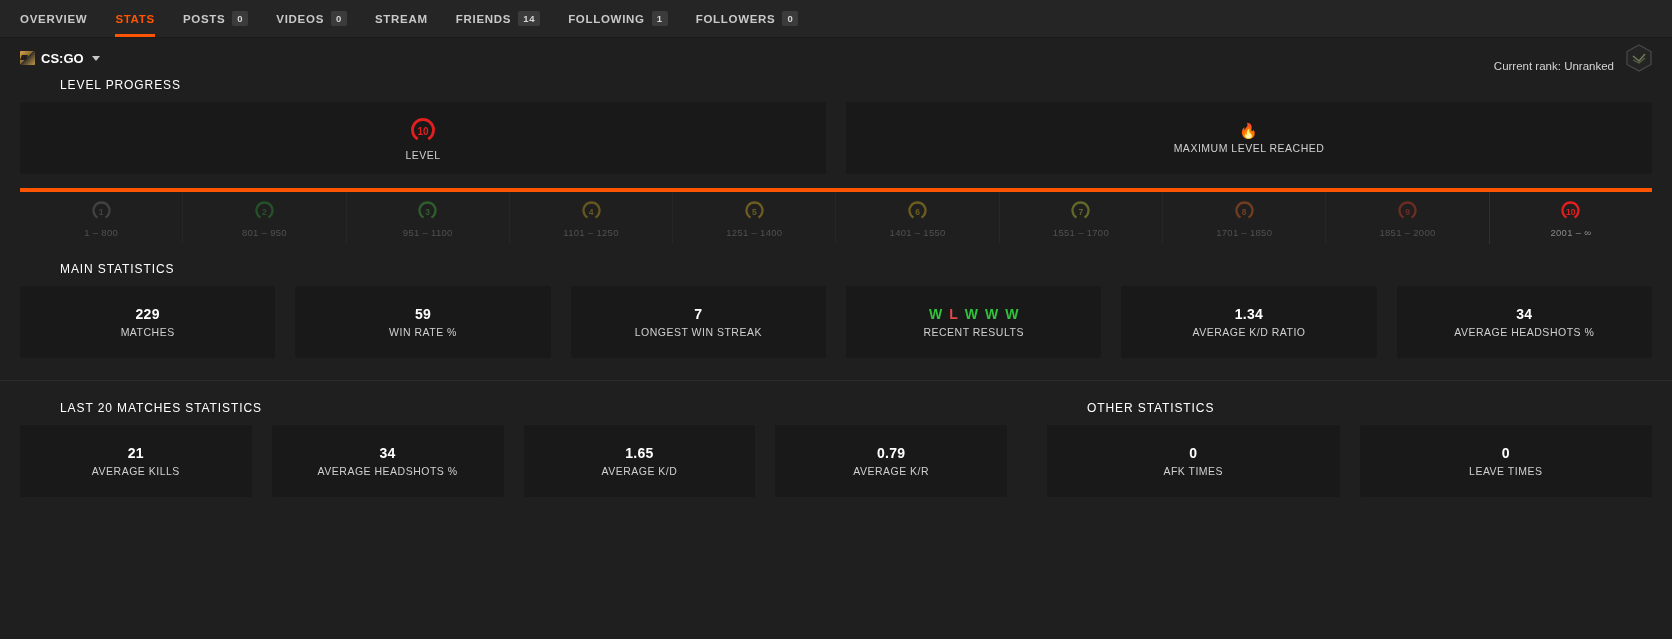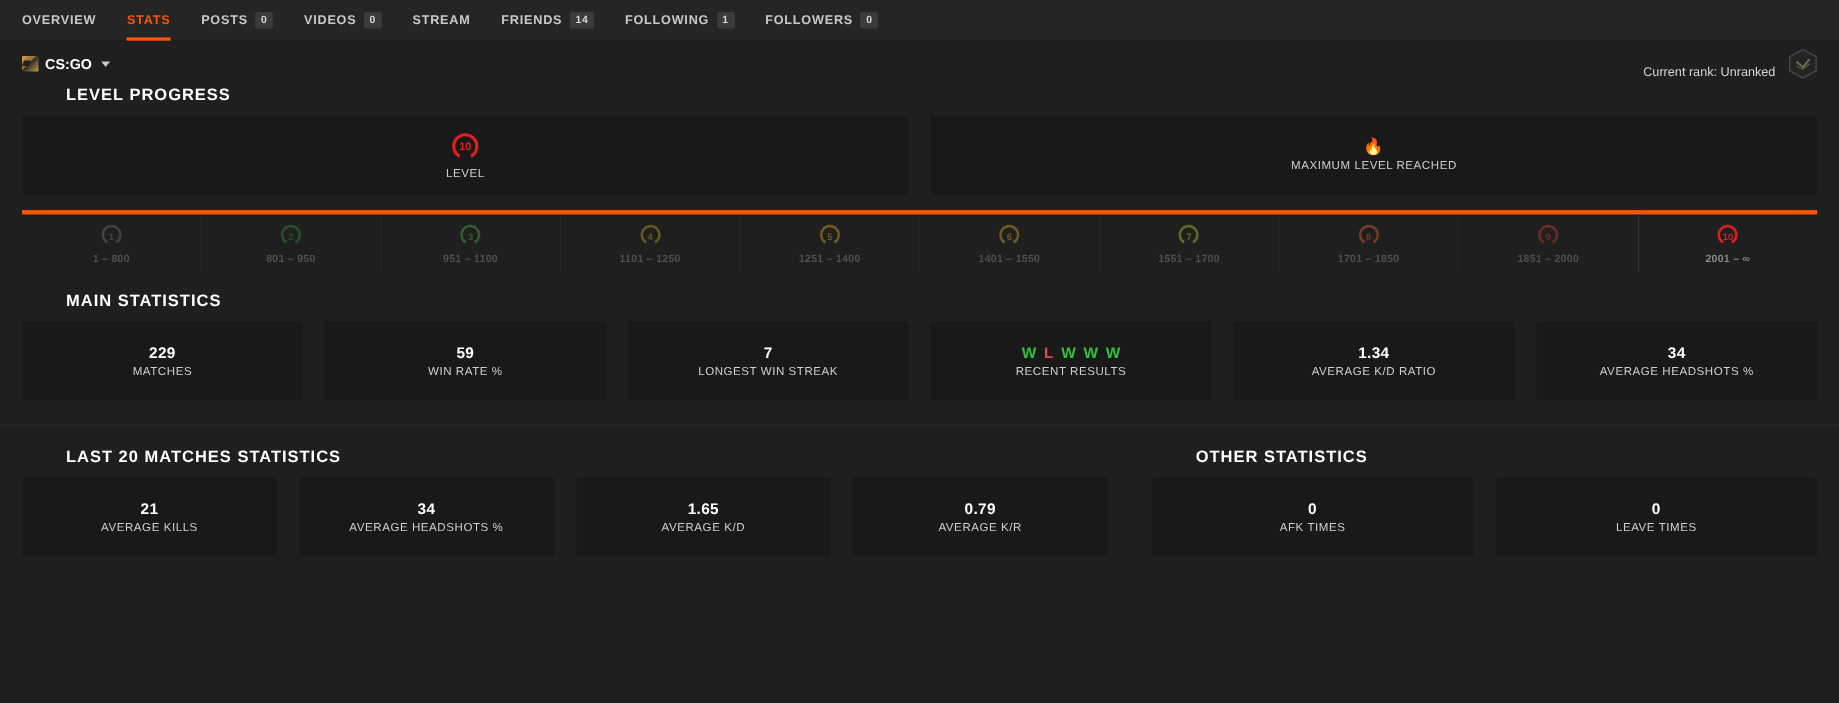--- a/index.html
+++ b/index.html
@@ -93,22 +93,22 @@
   }
   .rank-area { display: flex; align-items: flex-end; gap: 12px; }
   .rank-text { font-size: 11.5px; color: #d4d4d4; }
   .rank-hex {
     width: 26px; height: 28px;
     display: flex; align-items: center; justify-content: center;
   }
 
   
   .section-title {
-    font-size: 15px;
-    font-weight: bold;
+    font-size: 12px;
+    font-weight: normal;
     letter-spacing: 0.9px;
     color: #ffffff;
     text-transform: uppercase;
     margin: 0 0 10px 20px;
     padding-left: 40px;
   }
 
   .cards-row { display: flex; gap: 20px; padding: 0 20px; }
   .card {
     background: #191919;
@@ -158,21 +158,20 @@
     gap: 4px;
     border-left: 1px solid #303030;
     position: relative;
   }
   .tick:first-child { border-left: none; }
   .tick.dim { opacity: 0.45; }
   .tick-range {
     font-size: 9.5px;
     color: #8a8a8a;
     letter-spacing: 0.3px;
-    font-weight: bold;
   }
   .lvl-badge {
     width: 24px; height: 24px;
     position: relative;
     display: flex; align-items: center; justify-content: center;
   }
   .lvl-num {
     position: absolute;
     font-size: 8.5px;
     font-weight: bold;

